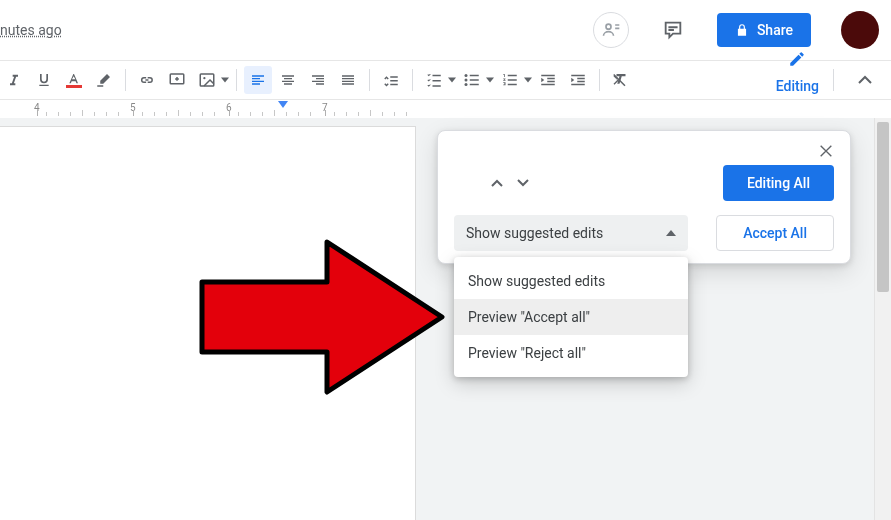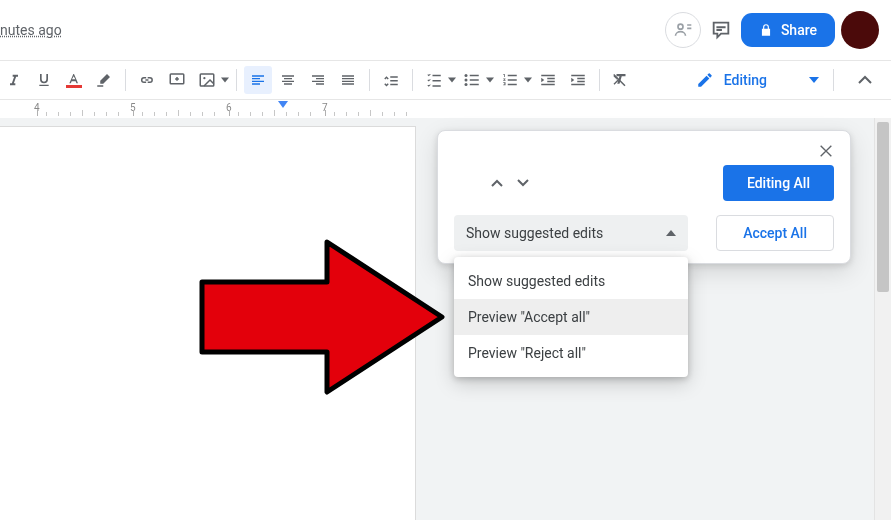--- a/index.html
+++ b/index.html
@@ -13,21 +13,21 @@
     overflow: hidden;
     position: relative;
   }
   
   .header {
     height: 60px;
     display: flex;
     align-items: center;
     justify-content: flex-end;
     padding: 0 8px 0 5px;
-    gap: 2px;
+    gap: 26px;
   }
   .last-opened {
     position: absolute;
     left: 0;
     top: 22px;
     color: #5f6368;
     font-size: 14px;
     text-decoration: underline dotted;
   }
   .icon-circle {
@@ -41,21 +41,21 @@
   .comment-btn {
     width: 36px; height: 36px;
     display:flex;align-items:center;justify-content:center;
     color:#5f6368; cursor:pointer;
   }
   .share-btn {
     background: #1a73e8;
     color: #fff;
     font-weight: 500;
     font-size: 14px;
-    border-radius: 11px;
+    border-radius: 4px;
     padding: 9px 18px;
     display:flex;align-items:center;gap:8px;
     cursor:pointer;
   }
   .avatar {
     width: 38px; height: 38px;
     border-radius: 50%;
     background: #4b0a0a;
     margin-left: 4px;
     margin-right: 4px;
@@ -82,20 +82,21 @@
   .tb-btn.active { background:#e8f0fe;color:#1a73e8; }
   .tb-btn svg { display:block; }
   .tb-caret { width:8px; }
   .tb-btn-combo { display:flex;align-items:center; }
   .editing-btn {
     margin-left:auto;
     display:flex;align-items:center;gap:10px;
     color:#1a73e8;font-weight:500;font-size:14px;
     padding:6px 6px 6px 14px;border-radius:4px;cursor:pointer;
     border:1px solid transparent;
+    flex-direction:column;
   }
   .collapse-btn {
     width:36px;height:36px;display:flex;align-items:center;justify-content:center;
     color:#5f6368;cursor:pointer;margin-left:6px;
   }
   
   .ruler {
     height:18px;background:#fff;position:relative;border-bottom:1px solid #fff;
     overflow:hidden;
   }

